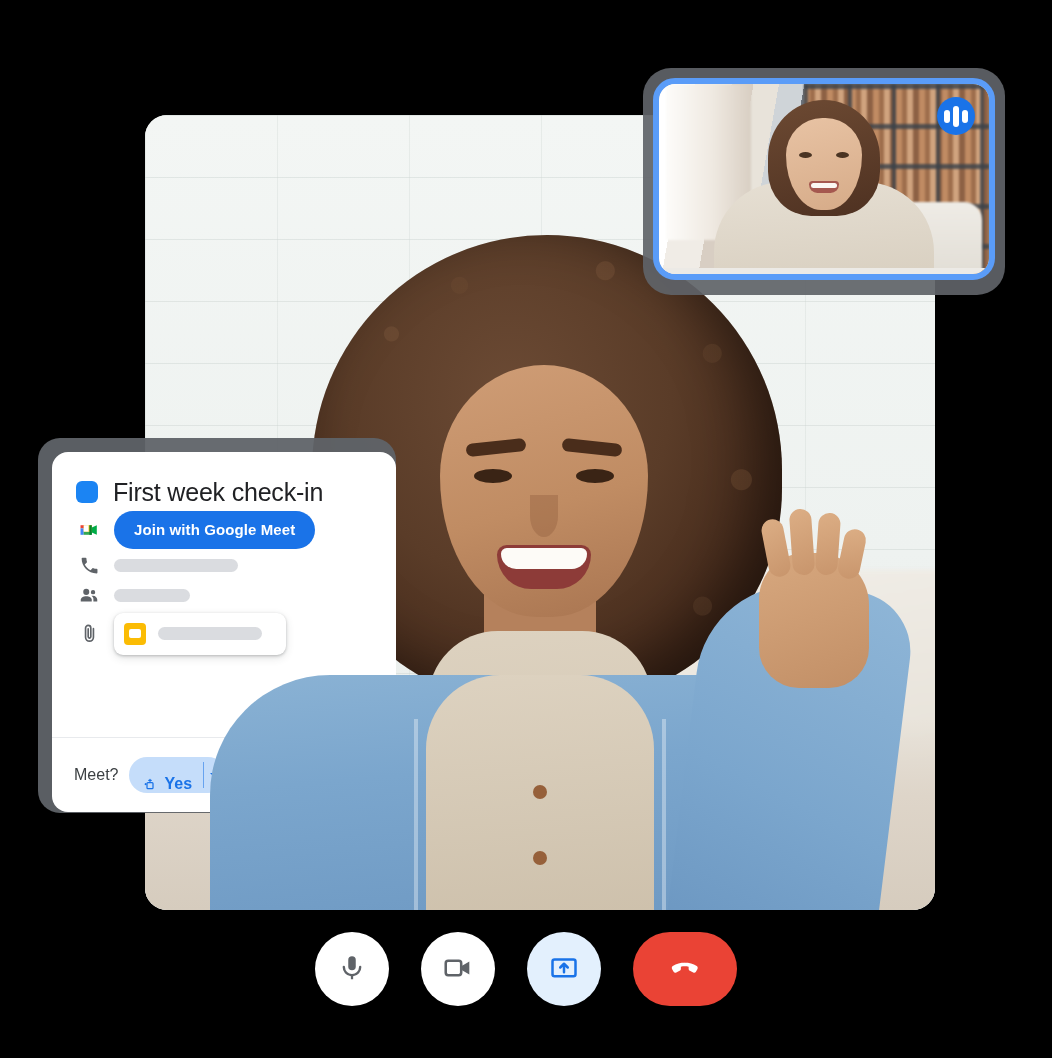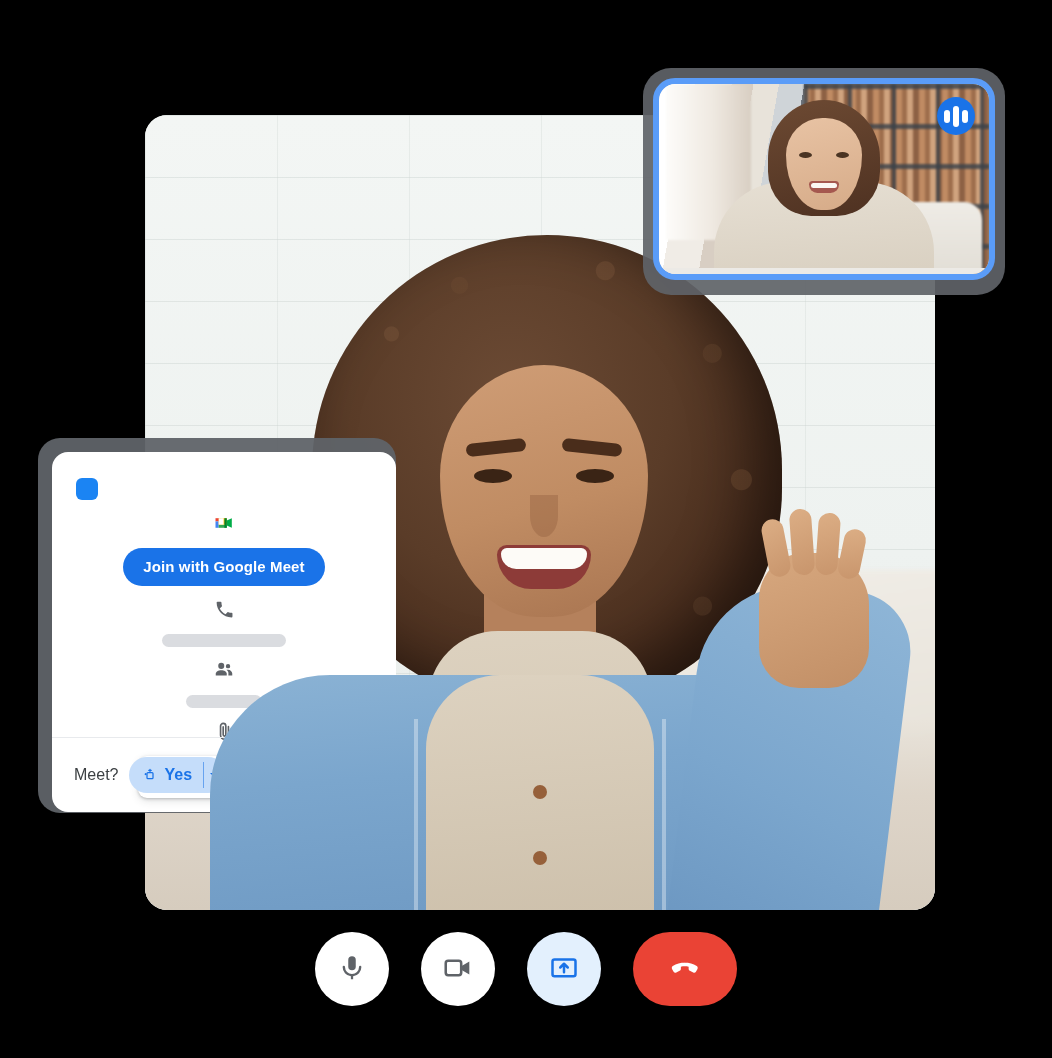--- a/index.html
+++ b/index.html
@@ -267,21 +267,21 @@
   .evt-title-row { display: flex; align-items: center; gap: 15px; }
   .evt-dot {
     width: 22px; height: 22px; border-radius: 6px;
     background: #1b84f3; flex: 0 0 auto;
   }
   .evt-title {
     font-size: 25px; color: #202124; letter-spacing: -.2px;
     line-height: 1.15; white-space: nowrap;
   }
 
-  .card-row { display: flex; align-items: center; gap: 12px; margin-top: 10px; flex-direction: column; }
+  .card-row { display: flex; align-items: center; gap: 12px; margin-top: 4px; }
   .row-icon { width: 26px; height: 26px; flex: 0 0 auto;
               display: flex; align-items: center; justify-content: center; }
 
   .join-btn {
     background: #1a73e8; color: #fff;
     border: none; border-radius: 20px;
     font-family: "Liberation Sans", sans-serif;
     font-size: 15px; font-weight: bold; letter-spacing: .1px;
     padding: 11px 20px 12px; cursor: pointer; line-height: 1;
   }
@@ -319,21 +319,21 @@
     font-family: "Liberation Sans", sans-serif;
     font-size: 16px; color: #3c4043; cursor: pointer;
     display: flex; align-items: center; justify-content: center;
   }
   .chip-yes {
     background: #c5ddfa; border: none; border-radius: 18px;
     height: 36px; display: flex; align-items: center; cursor: pointer;
     padding: 0; overflow: hidden;
   }
   .chip-yes-main {
-    display: flex; align-items: center; gap: 6px;
+    display: flex; align-items: flex-end; gap: 6px;
     padding: 0 11px 0 13px; height: 100%;
     color: #1a73e8; font-size: 16px; font-weight: bold;
   }
   .chip-yes-sep { width: 1px; height: 26px; background: #1a73e8; opacity: .55; }
   .chip-yes-caret {
     display: flex; align-items: center; justify-content: center;
     width: 30px; height: 100%;
   }
   .caret-tri {
     width: 0; height: 0;
@@ -423,20 +423,21 @@
       </div>
     </div>
   </div>
 
   <div class="card-shadow"></div>
   <div class="card">
     <div class="card-body">
 
       <div class="evt-title-row">
         <div class="evt-dot"></div>
+        <div class="evt-title">First week check-in</div>
       </div>
 
       <div class="card-row">
         <span class="row-icon">
           <svg width="24" height="24" viewBox="0 0 24 24" aria-hidden="true">
             <path d="M3.5 7.2h5.3v3.2H3.5z" fill="#ea4335"></path>
             <path d="M3.5 10.4h3.2v6.4H3.5z" fill="#4285f4"></path>
             <path d="M6.7 13.6h8.1v3.2H6.7z" fill="#34a853"></path>
             <path d="M6.7 7.2h8.1v6.4H6.7z" fill="#ffba00"></path>
             <path d="M6.7 7.2h4.9v6.4H6.7z" fill="#ffffff"></path>

